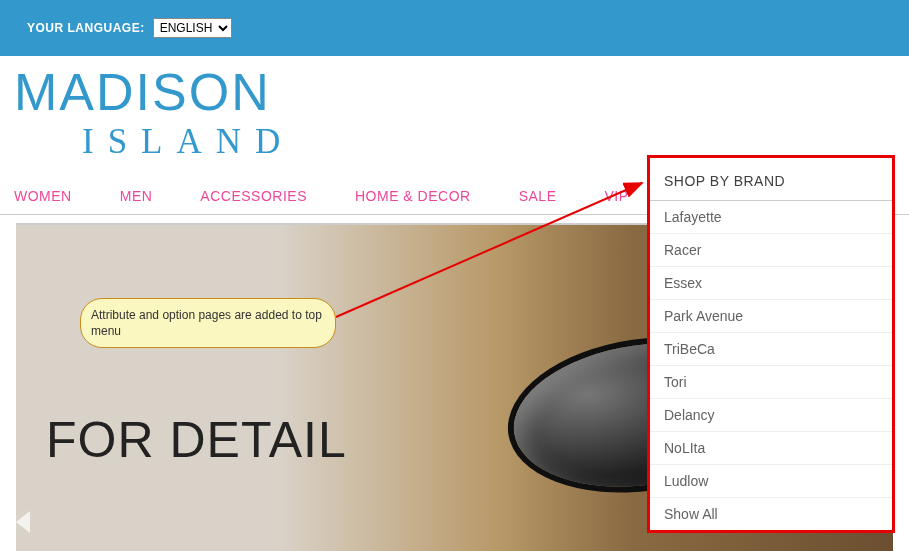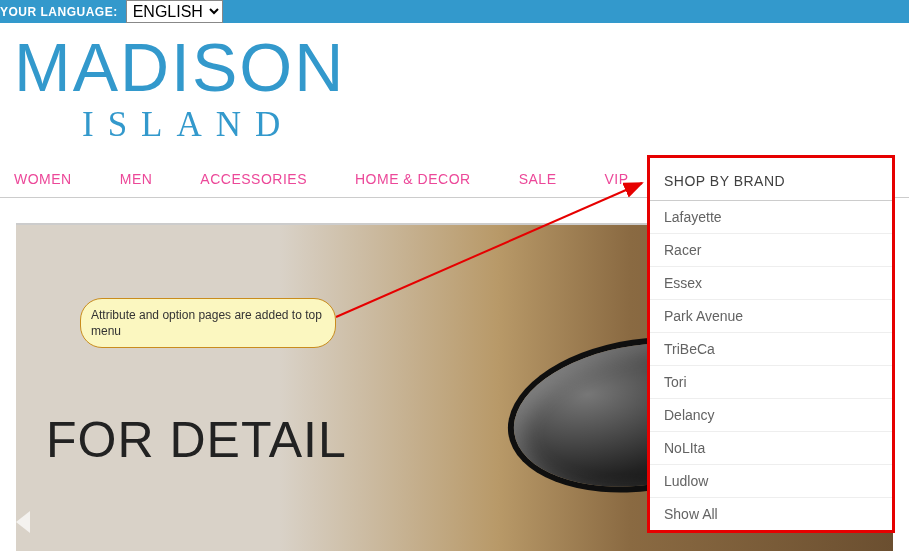--- a/index.html
+++ b/index.html
@@ -1,23 +1,23 @@
 <!DOCTYPE html>
 <html><head>
 <meta charset="utf-8">
 <style>
   * { margin: 0; padding: 0; box-sizing: border-box; }
   body { font-family: "Helvetica Neue", Arial, sans-serif; width: 909px; height: 551px; overflow: hidden; background: #fff; position: relative; }
   
-  .top-bar { background: #3399cc; height: 23px; display: flex; align-items: center; padding: 0 0; }
+  .top-bar { background: #3399cc; height: 56px; display: flex; align-items: center; padding: 0 27px; }
   .top-bar-label { color: #fff; font-size: 12px; font-weight: 600; letter-spacing: 0.5px; margin-right: 8px; }
-  .lang-select { font-size: 16px; padding: 1px 2px; background: #fff; border: 1px solid #888; font-family: Arial, sans-serif; }
+  .lang-select { font-size: 12px; padding: 1px 2px; background: #fff; border: 1px solid #888; font-family: Arial, sans-serif; }
   
   .header { padding: 10px 14px 0 14px; }
-  .logo-line1 { font-size: 68px; font-weight: 400; color: #3399cc; letter-spacing: 2px; line-height: 1; font-family: "Helvetica Neue", Arial, sans-serif; }
+  .logo-line1 { font-size: 52px; font-weight: 400; color: #3399cc; letter-spacing: 2px; line-height: 1; font-family: "Helvetica Neue", Arial, sans-serif; }
   .logo-line2 { font-size: 35px; font-weight: 300; color: #3399cc; letter-spacing: 14px; margin-left: 68px; margin-top: 4px; font-family: Liberation Serif, serif; }
   
   .nav { display: flex; align-items: center; padding: 14px 14px 10px 14px; margin-top: 12px; border-bottom: 1px solid #ccc; position: relative; }
   .nav-item { font-size: 14px; color: #ec4899; margin-right: 48px; letter-spacing: 0.5px; cursor: pointer; white-space: nowrap; }
   .nav-item:last-child { margin-right: 0; }
   
   .dropdown-box { position: absolute; top: 155px; left: 647px; width: 248px; border: 3px solid #e60000; background: #fff; z-index: 20; }
   .dropdown-nav-area { padding: 14px 14px 10px 14px; border-bottom: 1px solid #ccc; }
   .dropdown-title { font-size: 14px; color: #404040; letter-spacing: 0.5px; }
   .dropdown-list { }

